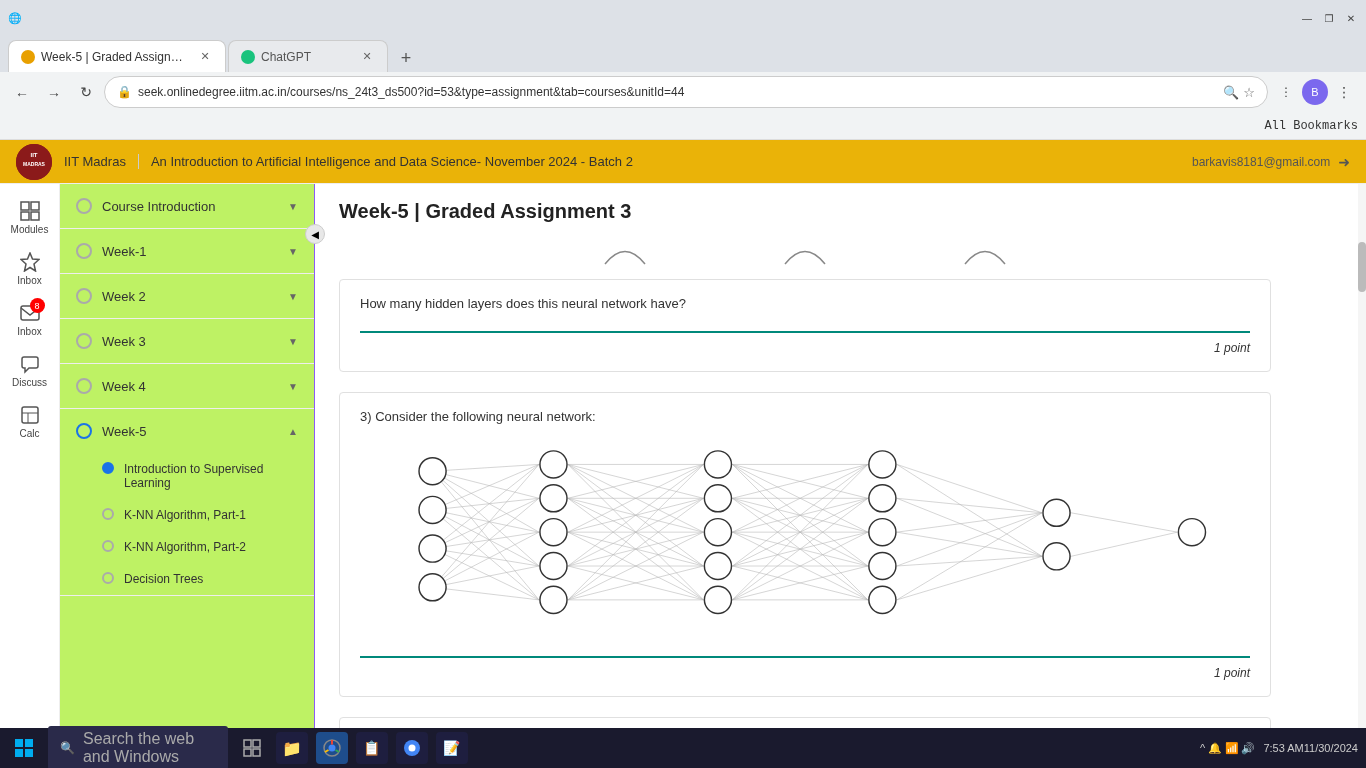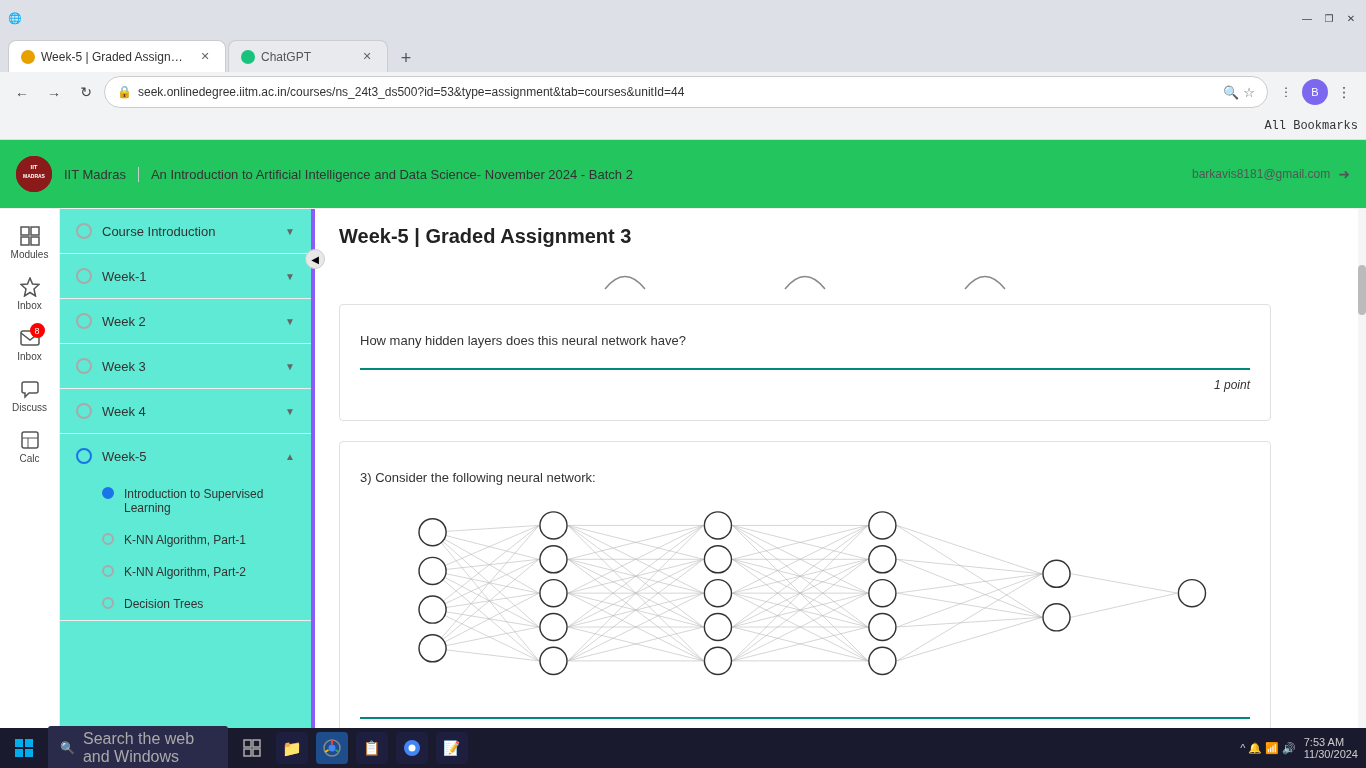--- a/index.html
+++ b/index.html
@@ -25,54 +25,54 @@
     .address-bar span { color: #333; font-size: 12px; }
     .address-bar-icons { display: flex; gap: 4px; }
     .nav-icons-right { display: flex; gap: 2px; align-items: center; }
     .profile-icon { width: 26px; height: 26px; border-radius: 50%; background: #7b68ee; display: flex; align-items: center; justify-content: center; color: white; font-size: 11px; cursor: pointer; }
 
     .bookmarks-bar { display: flex; align-items: center; background: #f1f3f4; padding: 2px 8px; height: 28px; font-size: 12px; color: #333; border-bottom: 1px solid #ddd; }
     .bookmarks-bar span { display: flex; align-items: center; gap: 4px; cursor: pointer; color: #333; }
 
     
     .app-container { display: flex; flex-direction: column; height: calc(768px - 140px); background: white; }
-    .top-header { display: flex; align-items: center; justify-content: space-between; padding: 0 16px; height: 69px; background: #22c55e; border-bottom: 1px solid #eee; }
+    .top-header { display: flex; align-items: center; justify-content: space-between; padding: 0 16px; height: 44px; background: #eab308; border-bottom: 1px solid #eee; }
     .top-header-left { display: flex; align-items: center; gap: 12px; }
     .iit-logo { width: 36px; height: 36px; border-radius: 50%; background: #8B1A1A; display: flex; align-items: center; justify-content: center; color: white; font-size: 8px; font-weight: bold; }
     .top-header-title { font-size: 13px; color: #333; font-weight: 400; border-left: 1px solid #ccc; padding-left: 12px; }
     .top-header-user { font-size: 12px; color: #555; display: flex; align-items: center; gap: 8px; }
 
     .main-layout { display: flex; flex: 1; overflow: hidden; }
 
     
     .icon-sidebar { width: 60px; background: white; display: flex; flex-direction: column; align-items: center; padding-top: 10px; gap: 4px; border-right: 1px solid #eee; }
     .icon-item { display: flex; flex-direction: column; align-items: center; padding: 6px 4px; cursor: pointer; width: 56px; border-radius: 6px; gap: 2px; }
     .icon-shape { width: 22px; height: 22px; display: flex; align-items: center; justify-content: center; color: #555; font-size: 14px; }
     .icon-label { font-size: 10px; color: #444; text-align: center; }
 
     
-    .course-sidebar { width: 255px; background: #5eead4; border-right: 4px solid #8b5cf6; overflow-y: auto; }
+    .course-sidebar { width: 255px; background: #bef264; border-right: 1px solid #8b5cf6; overflow-y: auto; }
     .sidebar-section { border-bottom: 1px solid #eee; }
     .sidebar-section-header { display: flex; align-items: center; justify-content: space-between; padding: 14px 16px; cursor: pointer; }
     .section-left { display: flex; align-items: center; gap: 10px; }
     .section-circle { width: 16px; height: 16px; border-radius: 50%; border: 2px solid #aaa; }
     .section-circle.active { border-color: #1a73e8; }
     .section-title { font-size: 13px; color: #333; font-weight: 500; }
     .chevron { font-size: 10px; color: #666; }
 
     .sidebar-sub-item { display: flex; align-items: flex-start; gap: 10px; padding: 9px 16px 9px 42px; cursor: pointer; font-size: 12px; color: #333; }
     .sub-circle { width: 12px; height: 12px; border-radius: 50%; border: 2px solid #aaa; flex-shrink: 0; }
     .sub-circle.active { border-color: #1a73e8; background: #1a73e8; }
 
     
     .main-content { flex: 1; overflow-y: auto; background: white; }
     .content-inner { padding: 16px 24px; max-width: 980px; }
     .page-title { font-size: 20px; color: #222; font-weight: 600; margin-bottom: 16px; }
 
-    .question-block { border: 1px solid #e0e0e0; border-radius: 4px; margin-bottom: 20px; padding: 28px 20px; }
+    .question-block { border: 1px solid #e0e0e0; border-radius: 4px; margin-bottom: 20px; padding: 16px 20px; }
     .question-text { font-size: 13px; color: #333; margin-bottom: 12px; }
     .answer-line { border-bottom: 2px solid #00897b; margin-top: 20px; margin-bottom: 4px; }
     .points-text { text-align: right; font-size: 12px; color: #333; font-style: italic; }
 
     
     .nn-diagram { width: 100%; height: 200px; display: flex; align-items: center; justify-content: center; margin: 10px 0; }
   </style>
 </head>
 <body>
 
@@ -516,18 +516,18 @@
         <circle cx="9" cy="9" r="3.5" fill="white"></circle>
       </svg>
     </div>
     <div style="width:32px;height:32px;background:#1e1e3f;border-radius:4px;display:flex;align-items:center;justify-content:center;cursor:pointer;">
       <span style="font-size:14px;color:#ff7043;">📝</span>
     </div>
   </div>
 
   <div style="display:flex;align-items:center;gap:8px;color:#ccc;">
     <span style="font-size:11px;">^ 🔔 📶 🔊</span>
-    <div style="display:flex;flex-direction:column;align-items:flex-start;">
+    <div style="display:flex;align-items:center;">
       <span style="font-size:11px;color:#ccc;">7:53 AM</span>
       <span style="font-size:11px;color:#ccc;">11/30/2024</span>
     </div>
   </div>
 </div>
 
 </body></html>

